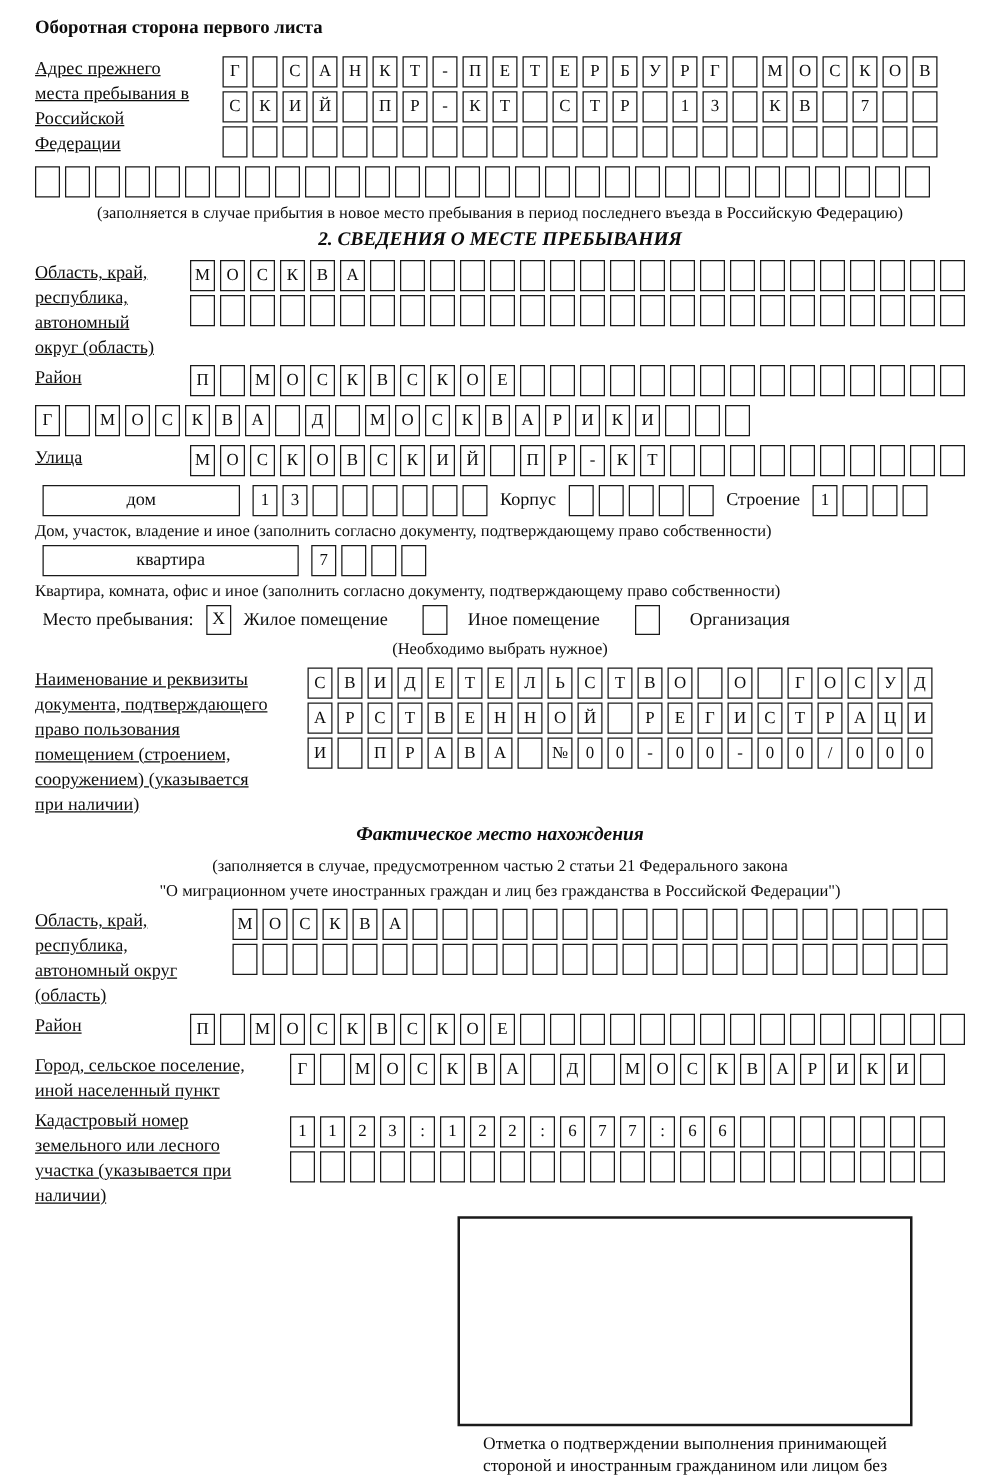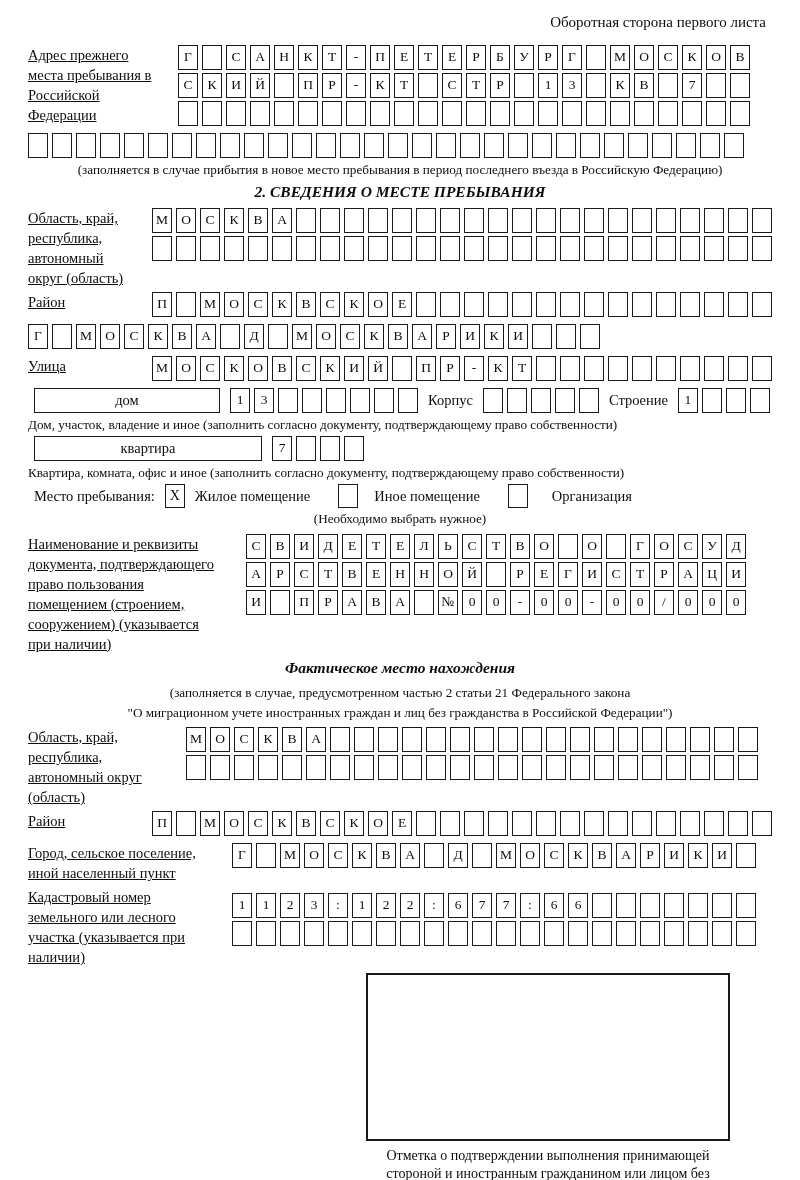--- a/index.html
+++ b/index.html
@@ -1,19 +1,19 @@
 <!DOCTYPE html>
 <html lang="ru"><head>
 <meta charset="utf-8">
 <style>
   *{box-sizing:border-box;margin:0;padding:0}
   html,body{width:800px;height:1180px;overflow:hidden;background:#ffffff}
   body{font-family:"Liberation Serif","DejaVu Serif",serif;color:#0d0d0d;}
   .page{padding:14px 28px 0 28px;width:800px;}
-  .hdr-note{text-align:right;font-size:15px;padding-right:6px;margin-bottom:14px;}
+  .hdr-note{text-align:left;font-size:15px;padding-right:6px;margin-bottom:14px;font-weight:bold;}
   .field{display:flex;align-items:flex-start;margin-bottom:4px;}
   .label{flex:0 0 var(--lw,124px);width:var(--lw,124px);padding-right:22px;
          font-size:14.5px;line-height:1.38;text-decoration:underline;}
   .rows{flex:1 1 auto;}
   .boxrow{display:flex;gap:4px;margin-bottom:3px;}
   .cell{flex:0 0 auto;width:20px;height:25px;border:1.7px solid #1a1a1a;
         font-size:13.5px;line-height:21px;text-align:center;background:#fff;}
   .note{font-size:13.2px;line-height:1.3;margin-bottom:3px;}
   .center{text-align:center;font-family:Liberation Serif, serif;}
   .h2{font-weight:bold;font-size:15.5px;text-align:center;margin:5px 0 7px 0;font-style:italic;}
@@ -312,21 +312,21 @@
           <span class="cell"></span>
           <span class="cell"></span>
           <span class="cell"></span>
           <span class="cell"></span>
           <span class="cell"></span>
         </div>
     </div>
   </div>
 
   <div class="inline-row">
-    <div class="widebox" style="width:186px">дом</div>
+    <div class="widebox" style="width:158px">дом</div>
     <div class="gap10"></div>
     <div class="boxrow" style="margin-bottom:0">
         <span class="cell">1</span>
         <span class="cell">3</span>
         <span class="cell"></span>
         <span class="cell"></span>
         <span class="cell"></span>
         <span class="cell"></span>
         <span class="cell"></span>
         <span class="cell"></span>
@@ -343,21 +343,21 @@
     <div class="boxrow" style="margin-bottom:0">
         <span class="cell">1</span>
         <span class="cell"></span>
         <span class="cell"></span>
         <span class="cell"></span>
       </div>
   </div>
   <div class="note">Дом, участок, владение и иное (заполнить согласно документу, подтверждающему право собственности)</div>
 
   <div class="inline-row">
-    <div class="widebox" style="width:228px">квартира</div>
+    <div class="widebox" style="width:205px">квартира</div>
     <div class="gap10"></div>
     <div class="boxrow" style="margin-bottom:0">
         <span class="cell">7</span>
         <span class="cell"></span>
         <span class="cell"></span>
         <span class="cell"></span>
       </div>
   </div>
   <div class="note">Квартира, комната, офис и иное (заполнить согласно документу, подтверждающему право собственности)</div>
 

